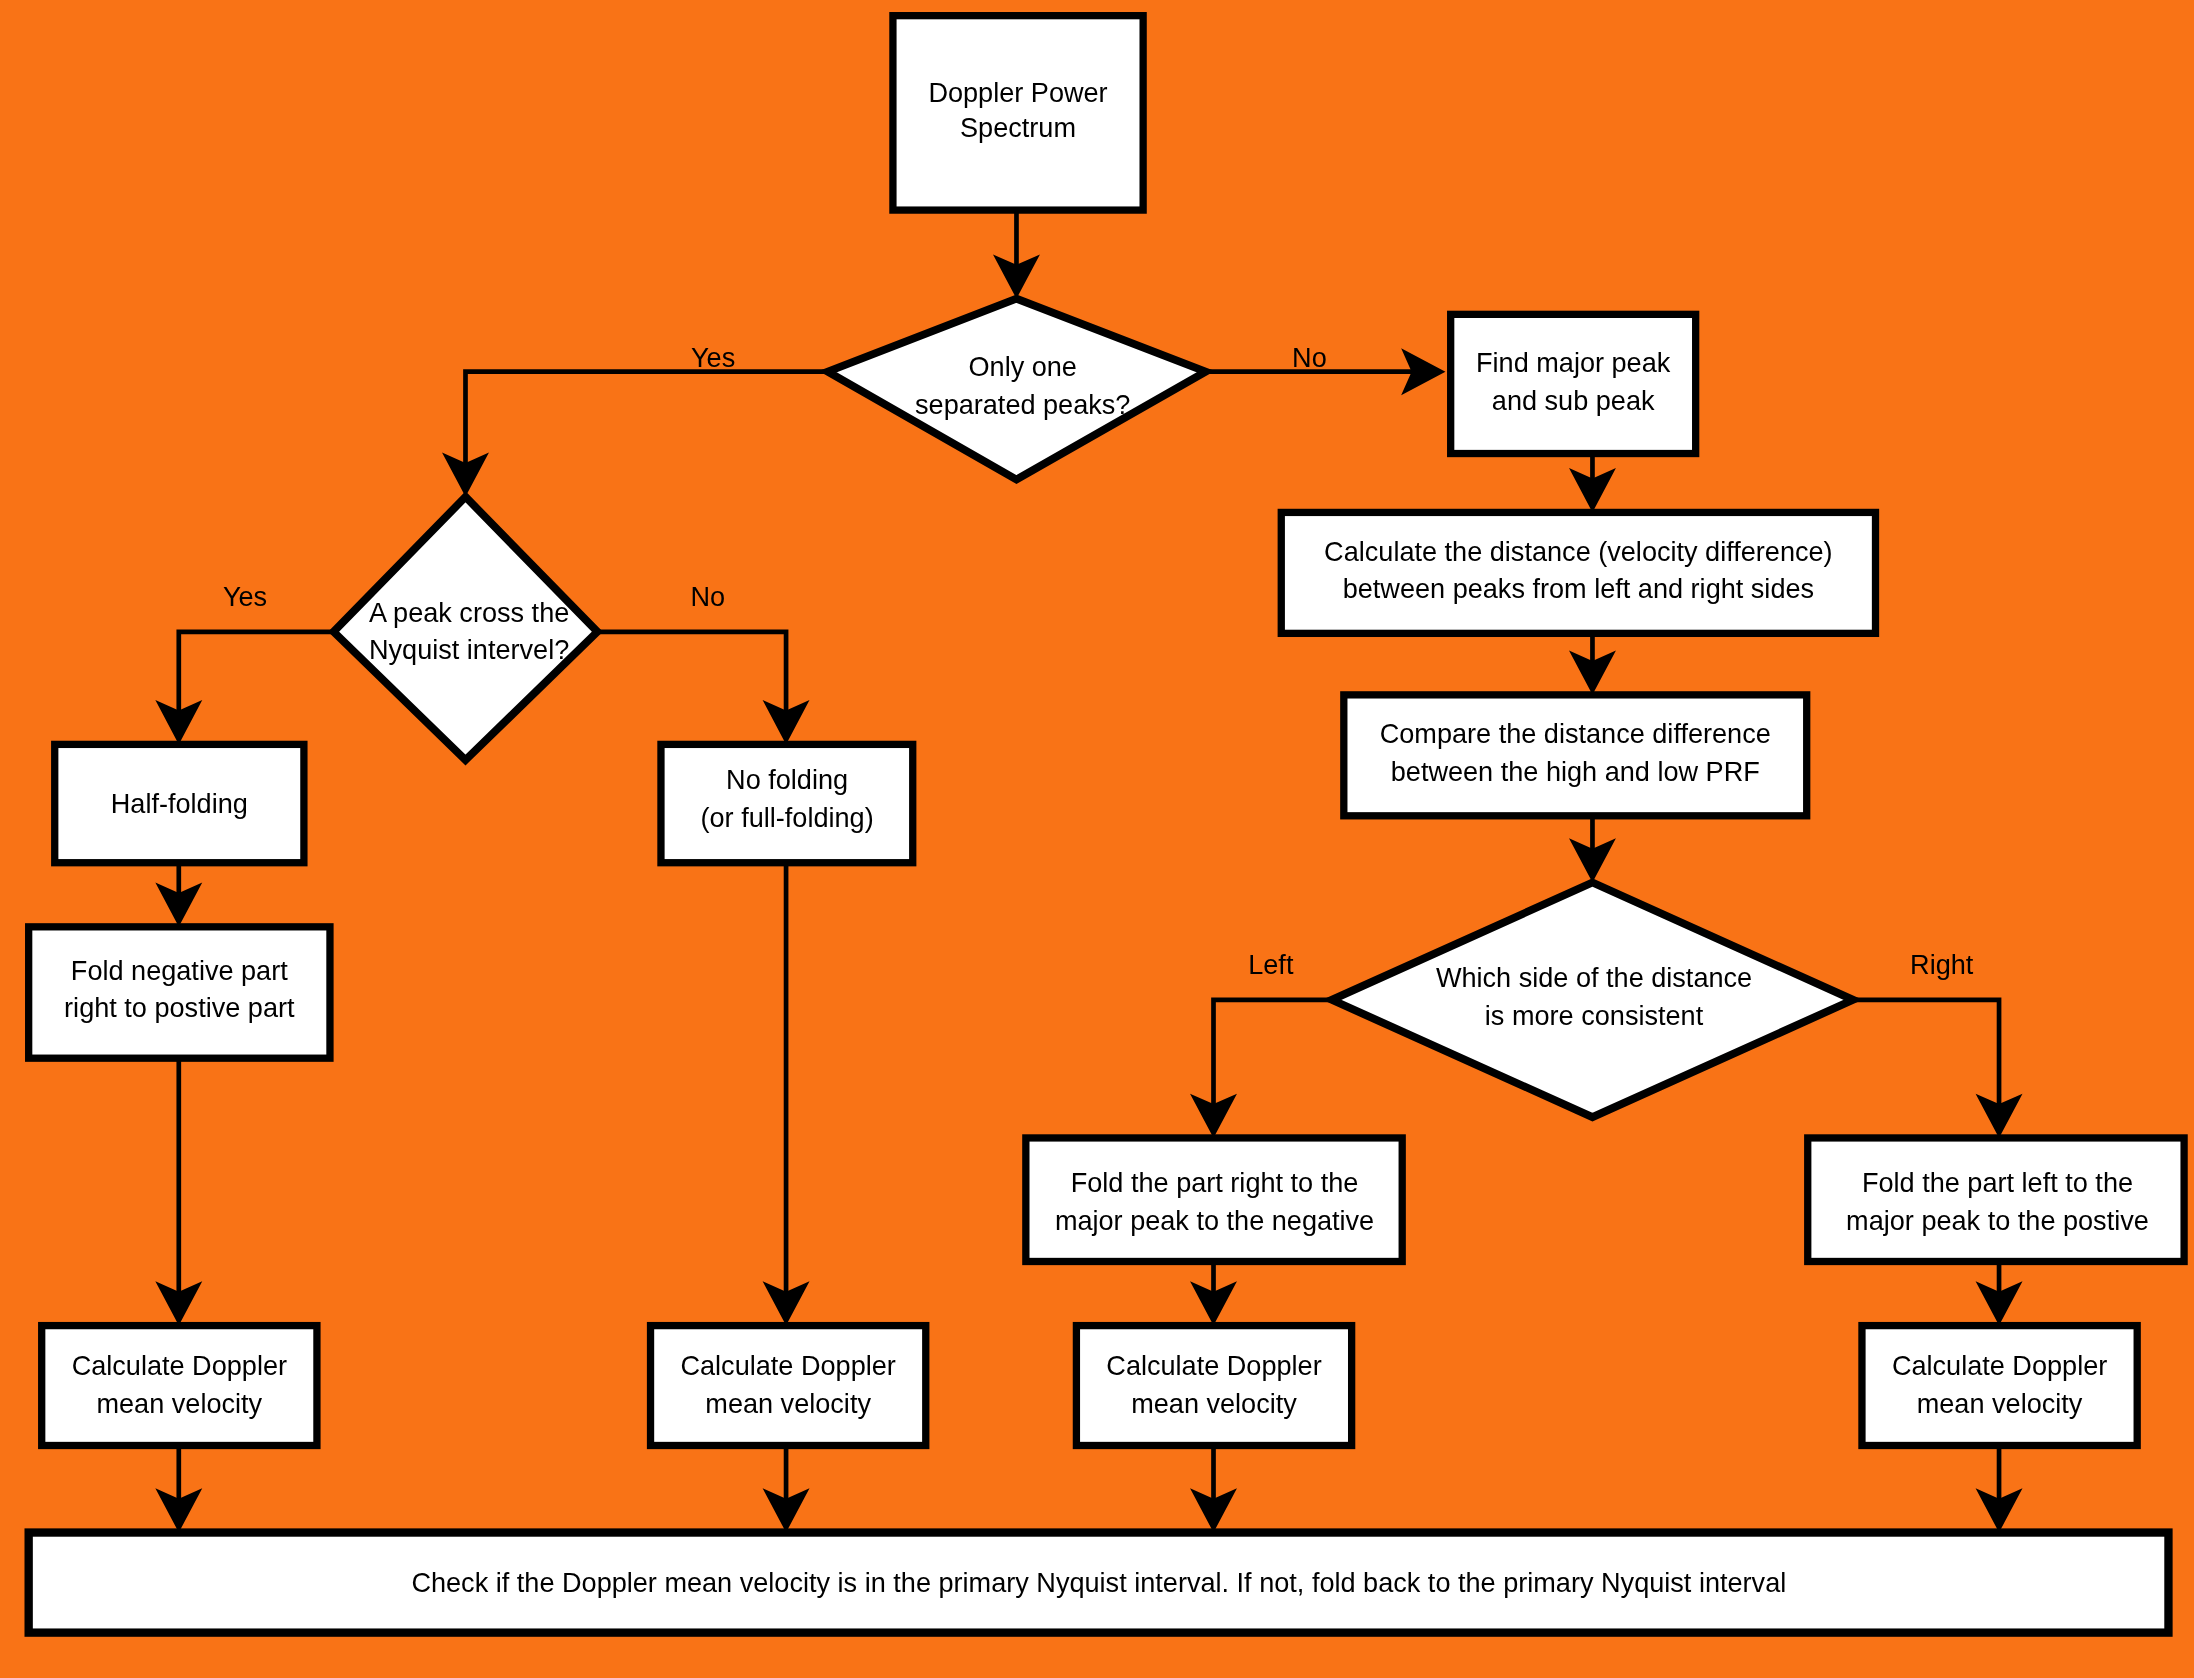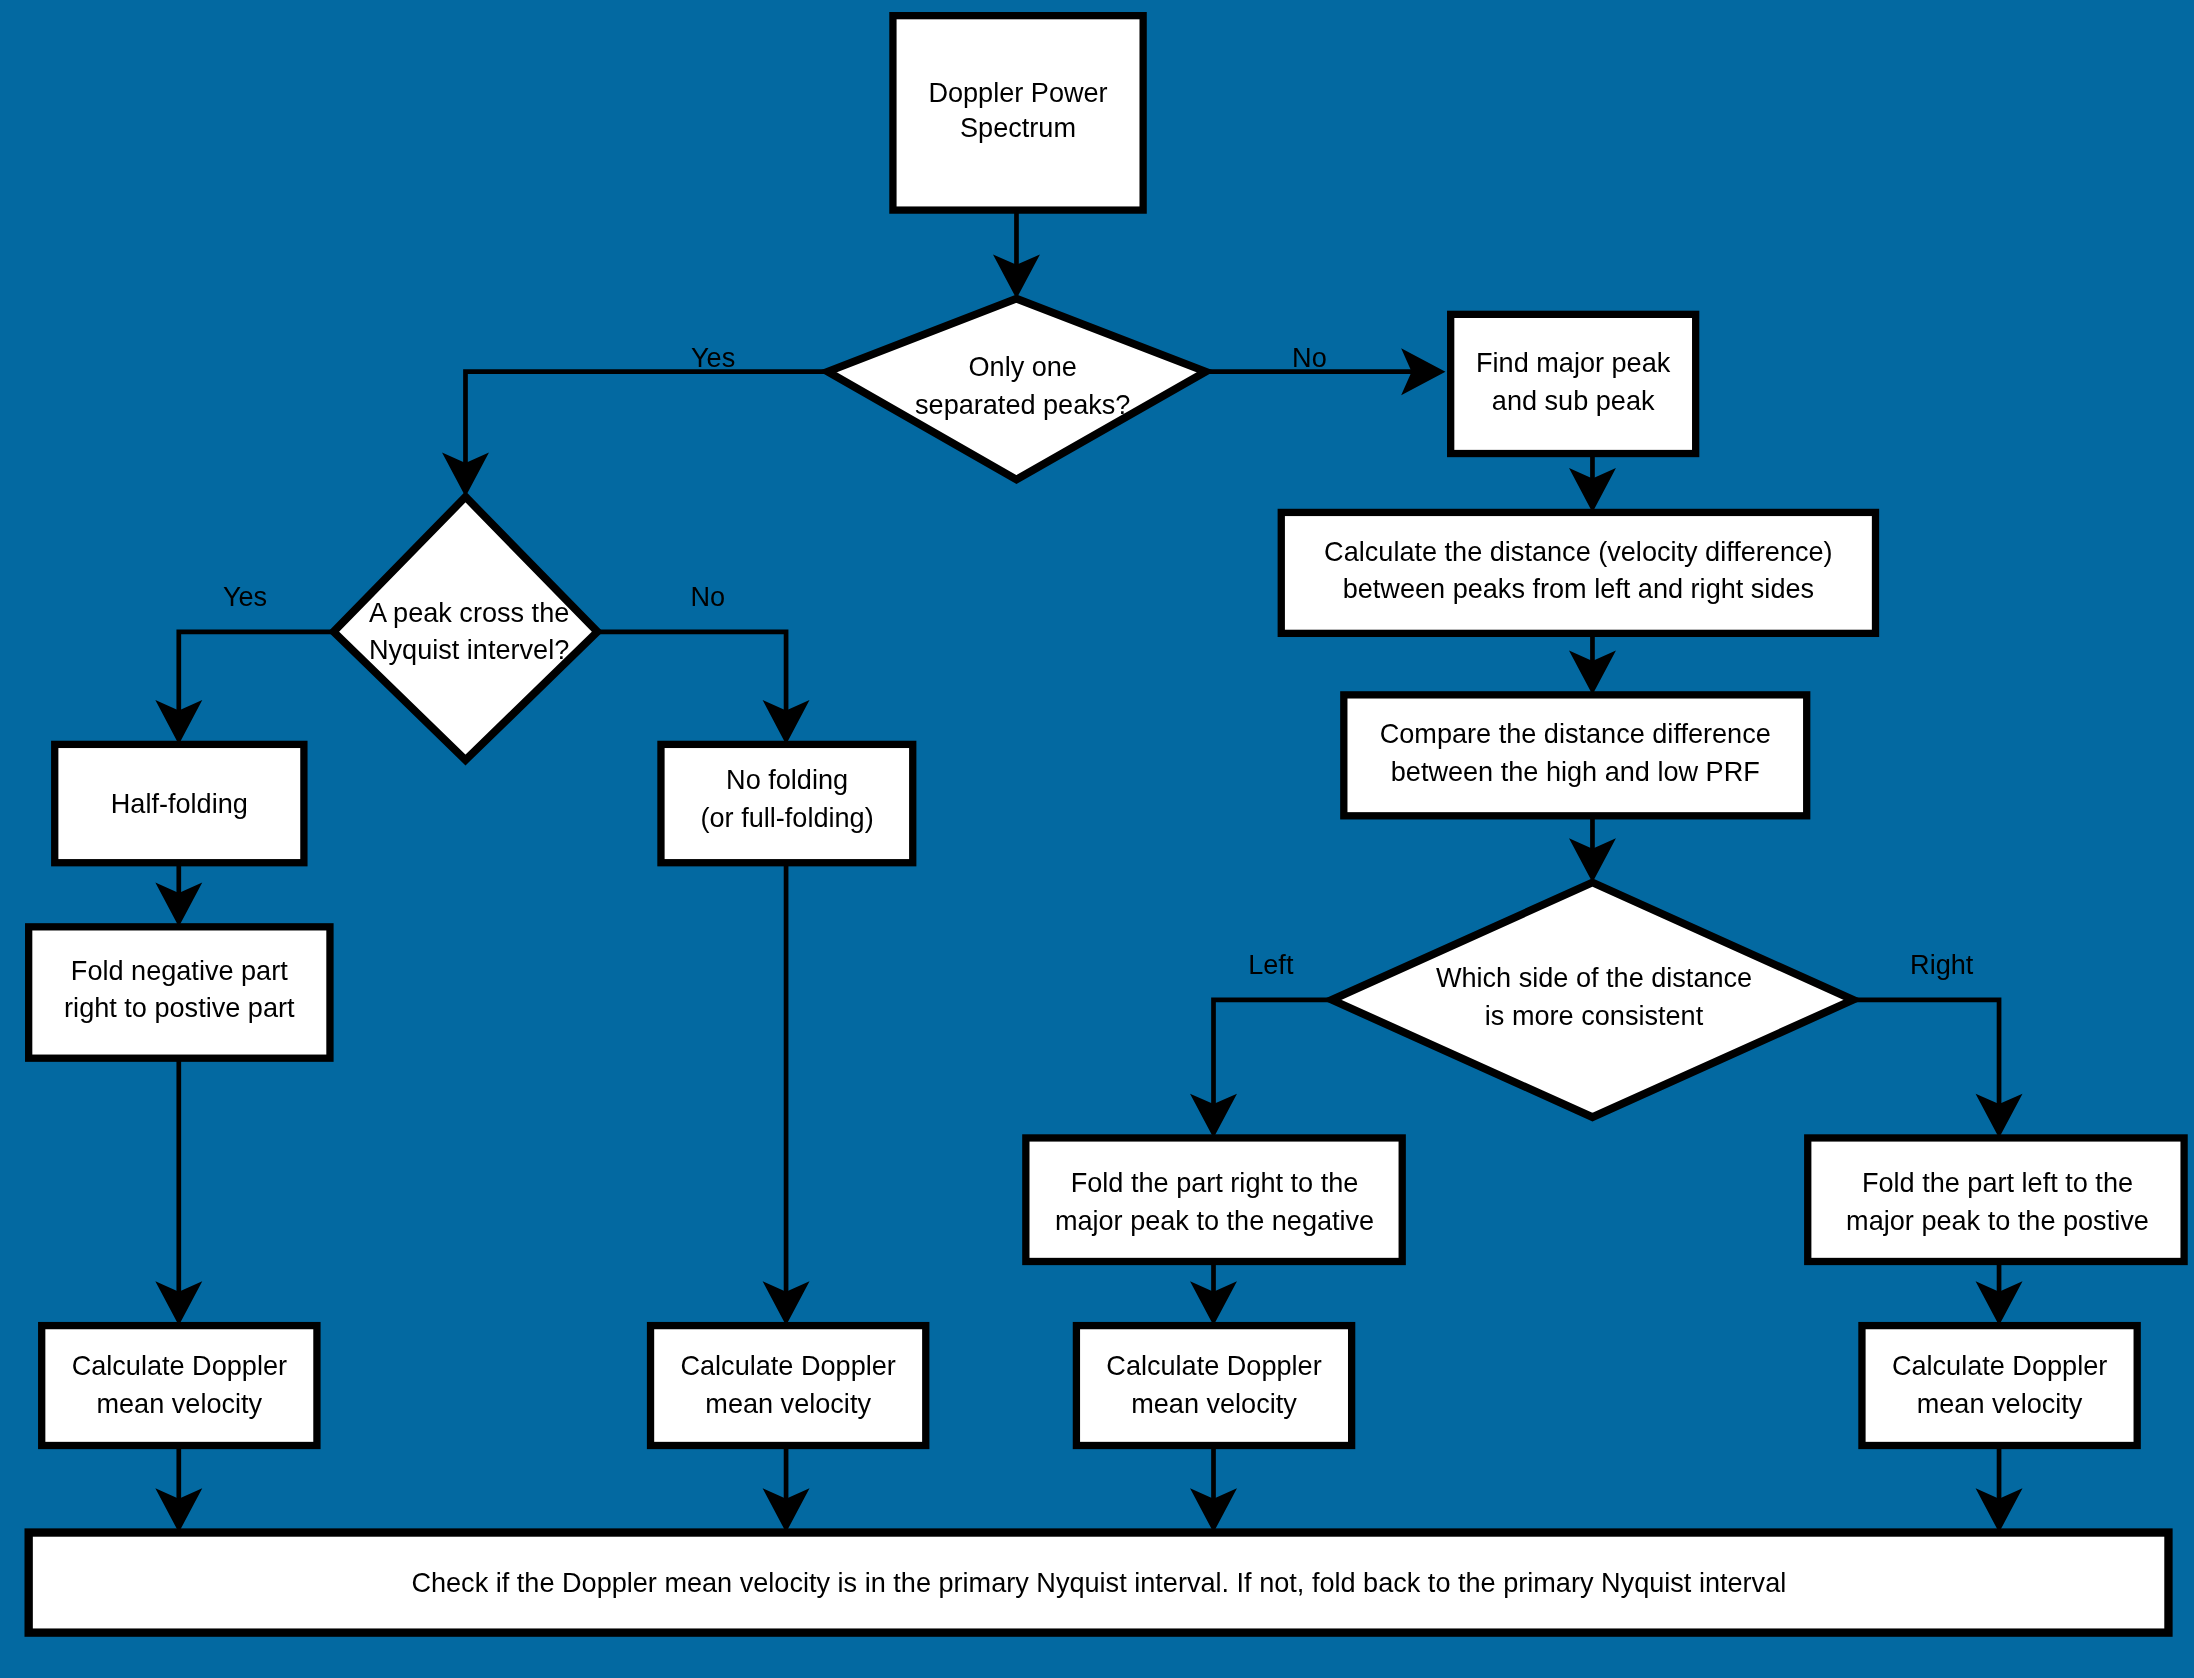--- a/index.html
+++ b/index.html
@@ -7,21 +7,21 @@
     padding: 0;
     background: #ffffff;
   }
   body {
     font-family: "Liberation Sans", sans-serif;
   }
   #flowchart-root {
     position: relative;
     width: 2194px;
     height: 1678px;
-    background: #0369a1;
+    background: #f97316;
     overflow: hidden;
   }
   svg#flow-svg {
     position: absolute;
     top: 0;
     left: 0;
     width: 2194px;
     height: 1678px;
     display: block;
   }

